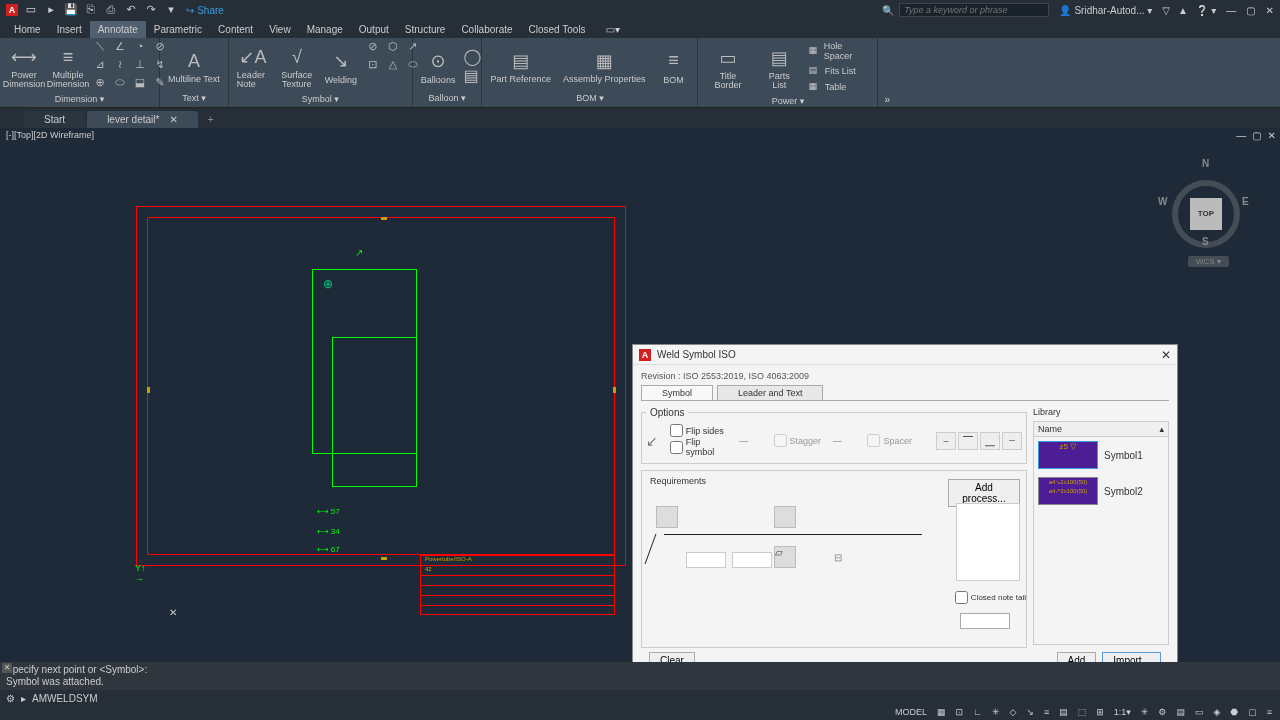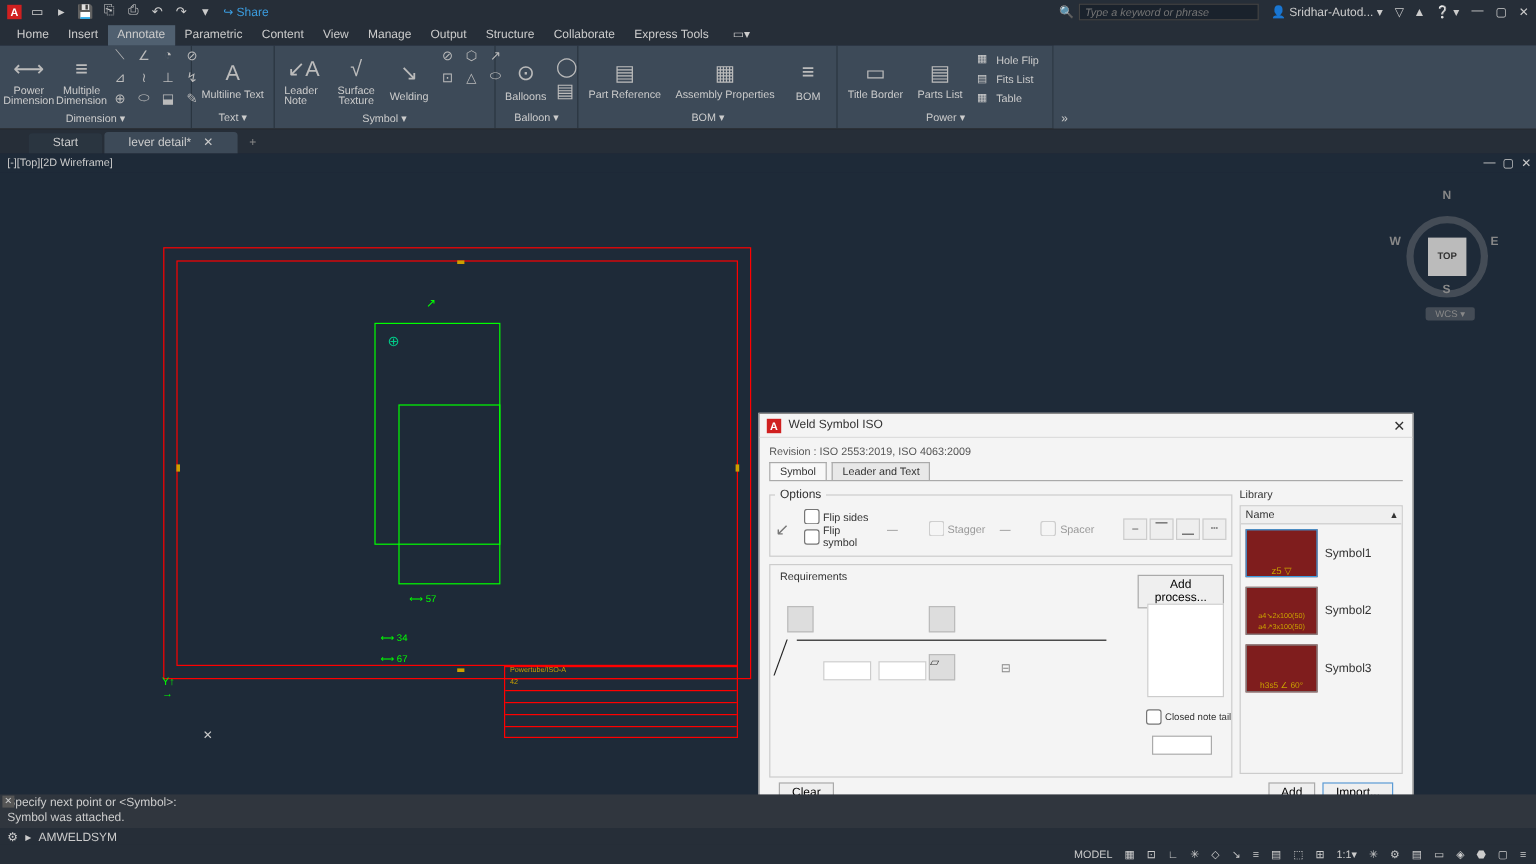--- a/index.html
+++ b/index.html
@@ -76,21 +76,21 @@
 
 
 .dialog { position: absolute; left: 632px; top: 200px; width: 546px; height: 358px; background: #f4f4f4; border: 1px solid #888; font-size: 10px; color: #333; }
 .dialog-titlebar { height: 20px; display: flex; align-items: center; padding: 0 6px; border-bottom: 1px solid #ddd; }
 .dialog-titlebar .app-icon { width: 12px; height: 12px; background: #d02020; color: #fff; font-weight: bold; font-size: 9px; text-align: center; line-height: 12px; margin-right: 6px; }
 .dialog-titlebar .title { flex: 1; }
 .dialog-titlebar .close { cursor: pointer; font-size: 12px; }
 .dialog-body { padding: 4px 8px; }
 .dialog .revision { font-size: 9px; color: #555; padding: 2px 0; }
 .dialog .tabstrip { display: flex; gap: 4px; border-bottom: 1px solid #aaa; margin-top: 2px; }
-.dialog .tabstrip span { padding: 2px 8px; cursor: pointer; background: #e8e8e8; border: 1px solid #aaa; border-bottom: none; font-size: 9px; }
+.dialog .tabstrip span { padding: 2px 20px; cursor: pointer; background: #e8e8e8; border: 1px solid #aaa; border-bottom: none; font-size: 9px; }
 .dialog .tabstrip span.active { background: #f8f8f8; }
 .dialog .main-row { display: flex; gap: 6px; margin-top: 6px; }
 .dialog .left-col { flex: 1; }
 .dialog .right-col { width: 136px; }
 .dialog fieldset { border: 1px solid #ccc; padding: 4px; font-size: 9px; }
 .dialog legend { font-size: 10px; padding: 0 4px; }
 .dialog .opts-row { display: flex; align-items: center; gap: 12px; padding: 2px 0; }
 .dialog .opts-row label { display: flex; align-items: center; gap: 3px; }
 .dialog .req-area { border: 1px solid #ccc; height: 178px; margin-top: 6px; position: relative; padding: 4px; }
 .dialog .icon-btns { display: flex; gap: 2px; }
@@ -103,21 +103,21 @@
 .dialog .add-process { float: right; margin-top: -2px; }
 .dialog button { background: #efefef; border: 1px solid #aaa; padding: 2px 10px; font-size: 10px; cursor: pointer; }
 .dialog button.primary { border: 1px solid #5b9bd5; }
 .dialog .note-area { position: absolute; right: 6px; top: 16px; width: 76px; height: 134px; }
 .dialog .note-area textarea { width: 64px; height: 78px; border: 1px solid #ccc; font-size: 9px; resize: none; }
 .dialog .note-area .closed-tail { font-size: 8px; display: flex; align-items: center; gap: 3px; margin-top: 4px; }
 .dialog .combo { width: 50px; height: 16px; border: 1px solid #aaa; background: #fff; display: inline-block; }
 .dialog .library-list { border: 1px solid #ccc; height: 224px; margin-top: 4px; overflow: hidden; }
 .dialog .lib-header { display: flex; align-items: center; background: #efefef; border-bottom: 1px solid #ccc; padding: 2px 4px; font-size: 9px; cursor: pointer; justify-content: space-between; }
 .dialog .lib-row { display: flex; align-items: center; gap: 6px; padding: 4px; cursor: pointer; }
-.dialog .lib-row .thumb { width: 60px; height: 40px; background: #7f1d1d; border: 1px solid #888; color: #0f0; font-size: 8px; display: flex; align-items: flex-end; justify-content: center; overflow: hidden; text-align: center; line-height: 9px; }
+.dialog .lib-row .thumb { width: 60px; height: 28px; background: #4c1d95; border: 1px solid #888; color: #0f0; font-size: 8px; display: flex; align-items: flex-start; justify-content: center; overflow: hidden; text-align: center; line-height: 9px; }
 .dialog .lib-row .thumb.sel { border: 1px solid #3b9de0; }
 .dialog .footer { display: flex; justify-content: space-between; align-items: center; padding: 4px 8px; }
 .dialog .footer .right-btns { display: flex; gap: 6px; }
 .dialog .settings-row { border-top: 1px solid #ccc; padding: 4px 8px; display: flex; justify-content: space-between; }
 </style>
 </head>
 <body>
 
 <div class="titlebar">
   <div class="app-icon">A</div>
@@ -150,21 +150,21 @@
   <span>Home</span>
   <span>Insert</span>
   <span class="active">Annotate</span>
   <span>Parametric</span>
   <span>Content</span>
   <span>View</span>
   <span>Manage</span>
   <span>Output</span>
   <span>Structure</span>
   <span>Collaborate</span>
-  <span>Express Tools</span>
+  <span>Closed Tools</span>
   <span style="padding:3px 12px">▭▾</span>
 </div>
 
 <div class="ribbon">
 
   <div class="ribbon-group" style="width:160px;">
     <div class="tools">
       <div class="tool-btn">
         <div class="icon">⟷</div>
         <div style="text-align:center;line-height:9px;">Power Dimension</div>
@@ -265,21 +265,21 @@
         <div class="icon">▭</div>
         <div style="text-align:center;line-height:9px;">Title Border</div>
       </div>
       <div class="tool-btn">
         <div class="icon">▤</div>
         <div style="text-align:center;line-height:9px;">Parts List</div>
       </div>
       <div class="tool-list">
         <div>
             <span class="ic">▦</span>
-            <span>Hole Flip</span>
+            <span>Hole Spacer</span>
           </div>
         <div>
             <span class="ic">▤</span>
             <span>Fits List</span>
           </div>
         <div>
             <span class="ic">▦</span>
             <span>Table</span>
           </div>
       </div>
@@ -318,21 +318,21 @@
       <div style="color:#c9a000;"></div>
       <div></div>
         <div></div>
     </div>
 
     <div class="yellow-tick" style="left:10px;top:180px;width:3px;height:6px;"></div>
     <div class="yellow-tick" style="left:244px;top:10px;width:6px;height:3px;"></div>
     <div class="yellow-tick" style="left:244px;top:350px;width:6px;height:3px;"></div>
     <div class="yellow-tick" style="left:476px;top:180px;width:3px;height:6px;"></div>
 
-    <div style="position:absolute;left:180px;top:288px;color:#0f0;font-size:8px;margin-left:24px;">⟷ 57</div>
+    <div style="position:absolute;left:180px;top:300px;color:#0f0;font-size:8px;">⟷ 57</div>
     <div style="position:absolute;left:180px;top:320px;color:#0f0;font-size:8px;">⟷ 34</div>
     <div style="position:absolute;left:180px;top:338px;color:#0f0;font-size:8px;">⟷ 67</div>
     <div style="position:absolute;left:218px;top:40px;color:#0f0;font-size:10px;">↗</div>
 
     <div style="position:absolute;left:-2px;top:356px;color:#0f0;font-size:9px;">Y↑<br>→</div>
     <div style="position:absolute;left:32px;top:400px;color:#ccc;font-size:10px;">✕</div>
 
     <div style="position:absolute;left:186px;top:70px;color:#0c8;font-size:12px;">⊕</div>
   </div>
 
@@ -431,27 +431,20 @@
                 </div>
               <span>Symbol1</span>
             </div>
             <div class="lib-row">
               <div class="thumb">
                   <span style="color:#c9a000;font-size:6px;">a4↘2x100(50)
 a4↗3x100(50)</span>
                 </div>
               <span>Symbol2</span>
             </div>
-            <div class="lib-row">
-              <div class="thumb">
-                  <span style="color:#c9a000;font-size:7px;">h3s5 ∠
-60°</span>
-                </div>
-              <span>Symbol3</span>
-            </div>
           </div>
         </div>
       </div>
       <div class="footer">
         <button>Clear</button>
         <div class="right-btns">
           <button>Add</button>
           <button class="primary">Import...</button>
         </div>
       </div>

